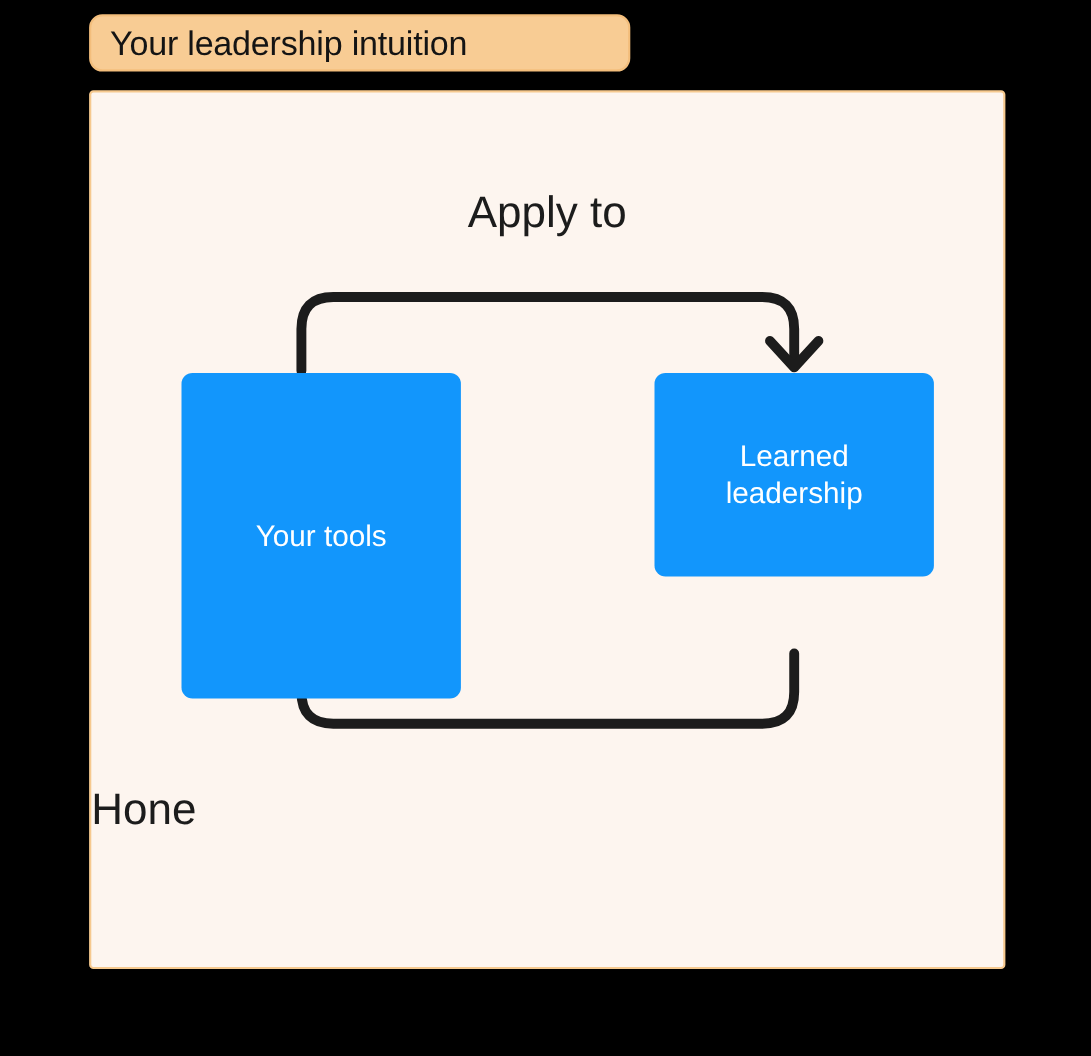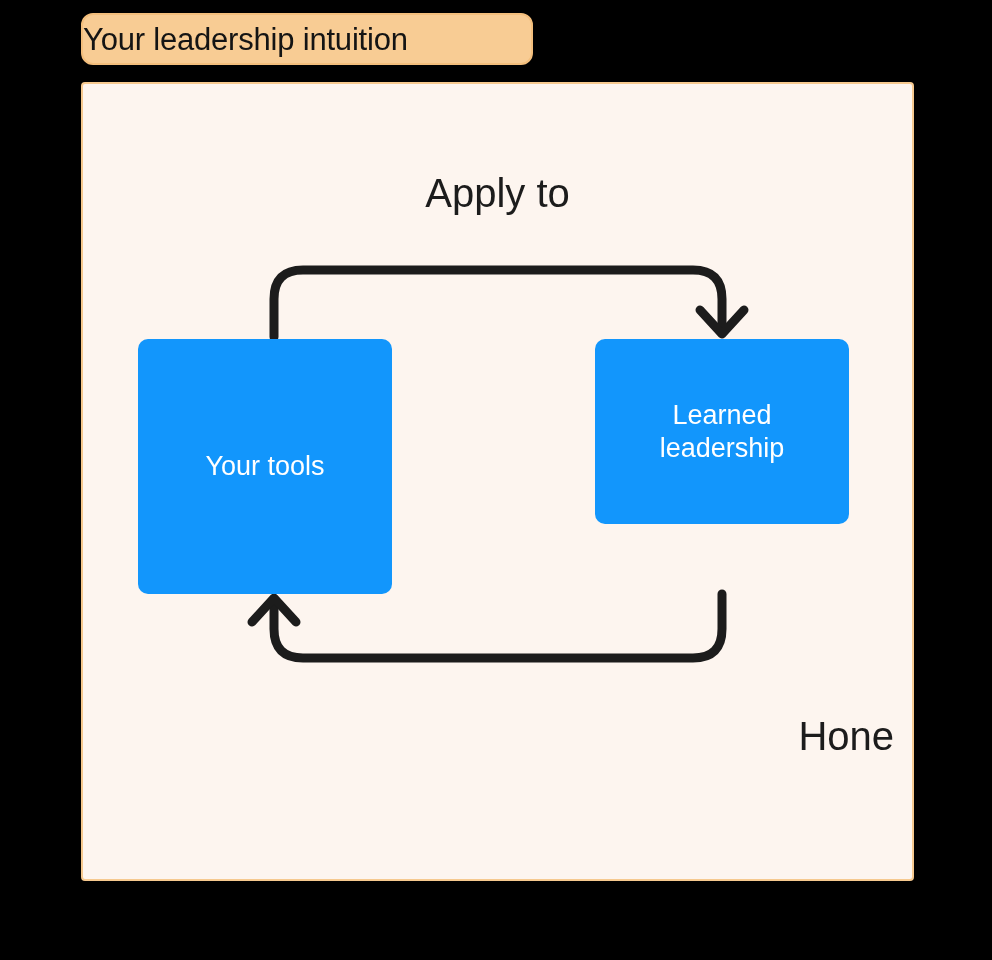--- a/index.html
+++ b/index.html
@@ -14,29 +14,30 @@
     background: #000000;
     overflow: hidden;
     font-family: "Liberation Sans", sans-serif;
   }
 
   
   #title-badge {
     position: absolute;
     left: 81px;
     top: 13px;
-    width: 452px;
+    width: 492px;
     height: 52px;
     box-sizing: border-box;
     background: #F8CC94;
     border: 2px solid #F3BE7C;
     border-radius: 12px;
     display: flex;
     align-items: center;
     justify-content: flex-start;
+    padding-left: 17px;
   }
   #title-badge-label {
     font-size: 31px;
     line-height: 1;
     color: #141414;
     letter-spacing: -0.2px;
     white-space: nowrap;
   }
 
   
@@ -63,44 +64,44 @@
   #label-apply-to {
     left: 0;
     right: 0;
     top: 89px;
     text-align: center;
   }
   #label-hone {
     left: 0;
     right: 0;
     top: 632px;
-    text-align: right;
+    text-align: left;
     padding-right: 18px;
   }
 
   
   .node {
     position: absolute;
     background: #1296FC;
     border-radius: 10px;
     display: flex;
     align-items: center;
     justify-content: center;
     text-align: center;
     color: #FFFFFF;
     font-size: 27px;
     line-height: 1.22;
     box-sizing: border-box;
     padding: 6px 14px;
   }
   #node-your-tools {
-    left: 55px;
+    left: 82px;
     top: 255px;
     width: 254px;
-    height: 255px;
+    height: 296px;
   }
   #node-learned-experiences {
     left: 512px;
     top: 255px;
     width: 254px;
     height: 185px;
   }
   .node-label { display: block; }
 
   

